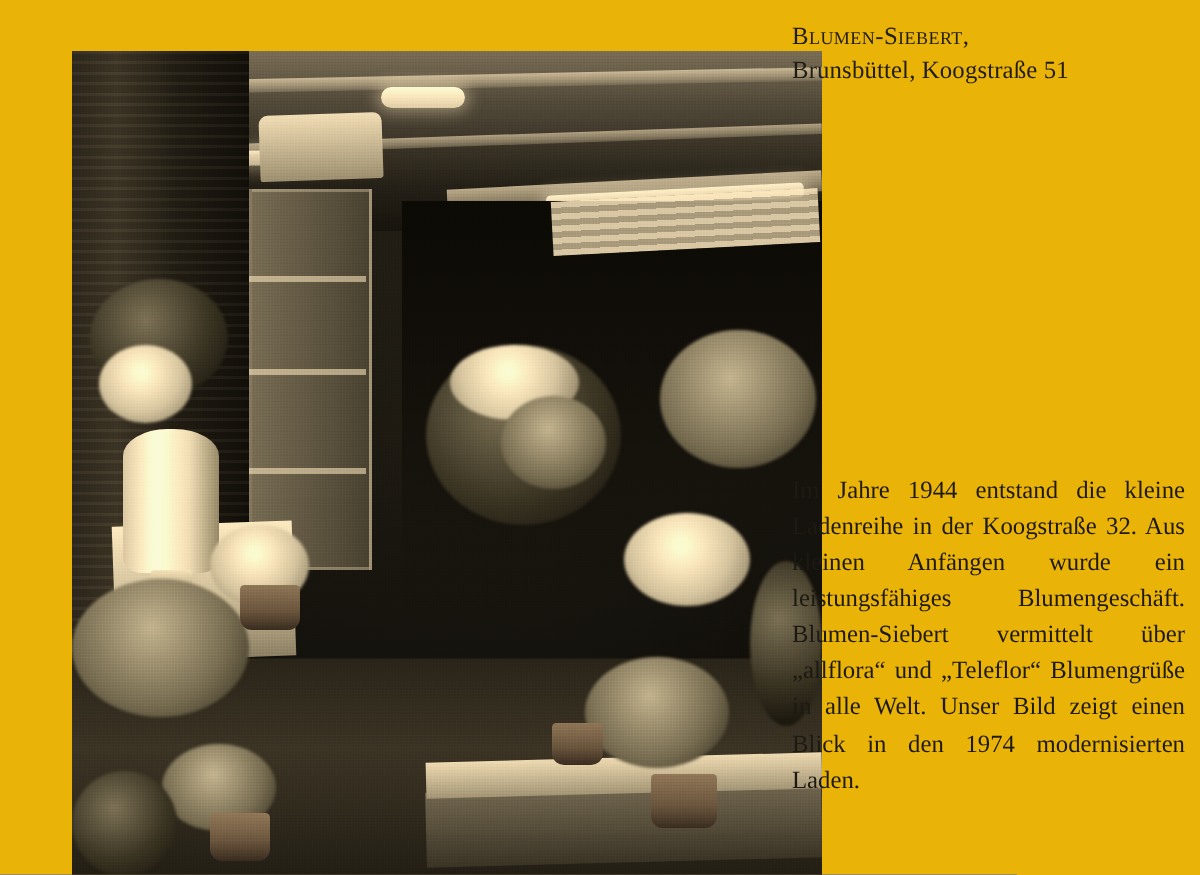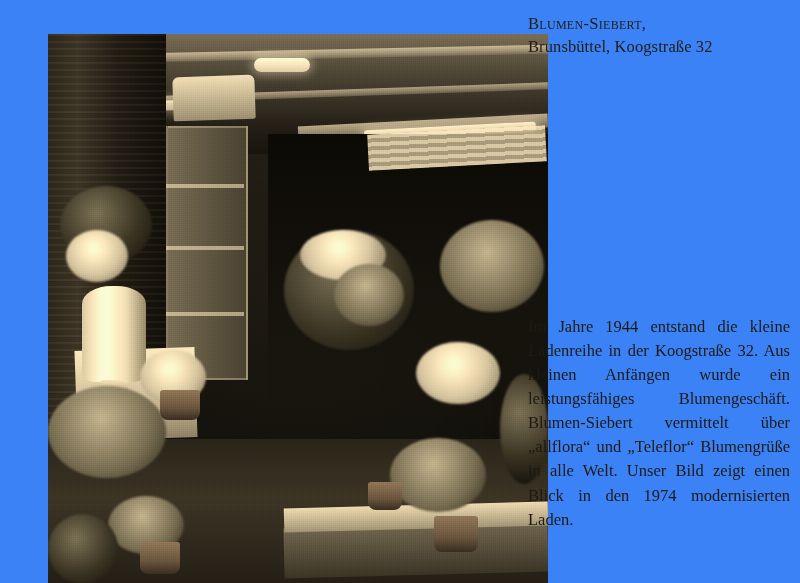--- a/index.html
+++ b/index.html
@@ -10,21 +10,21 @@
     width: 800px;
     height: 583px;
     background: #efeade;
     font-family: "Liberation Serif", serif;
     overflow: hidden;
   }
   #page {
     position: relative;
     width: 800px;
     height: 583px;
-    background: #3b82f6;
+    background: #eab308;
   }
 
   
   #photo-figure {
     position: absolute;
     left: 8px;
     top: 18px;
     width: 500px;
     height: 555px;
     overflow: hidden;
@@ -261,20 +261,20 @@
       <div class="pot" style="left:92px;  top:508px; width:40px; height:32px;"></div>
       <div class="blob bq-dark" style="left:0px;   top:480px; width:70px;  height:70px;"></div>
       <div class="blob bq-dark" style="left:452px; top:340px; width:48px;  height:110px;"></div>
 
       <div class="grain"></div>
     </div>
   </figure>
 
   <div id="caption-heading">
     <div class="smallcaps">Blumen-Siebert,</div>
-    <div>Brunsbüttel, Koogstraße 32</div>
+    <div>Brunsbüttel, Koogstraße 51</div>
   </div>
 
   <div id="body-text">
     <p>Im Jahre 1944 entstand die kleine Ladenreihe in der Koogstraße 32. Aus kleinen Anfängen wurde ein leistungsfähiges Blumenge­schäft. Blumen-Siebert ver­mittelt über „allflora“ und „Teleflor“ Blumengrüße in alle Welt. Unser Bild zeigt einen Blick in den 1974 mo­dernisierten Laden.</p>
   </div>
 
 </div>
 
 </body></html>

